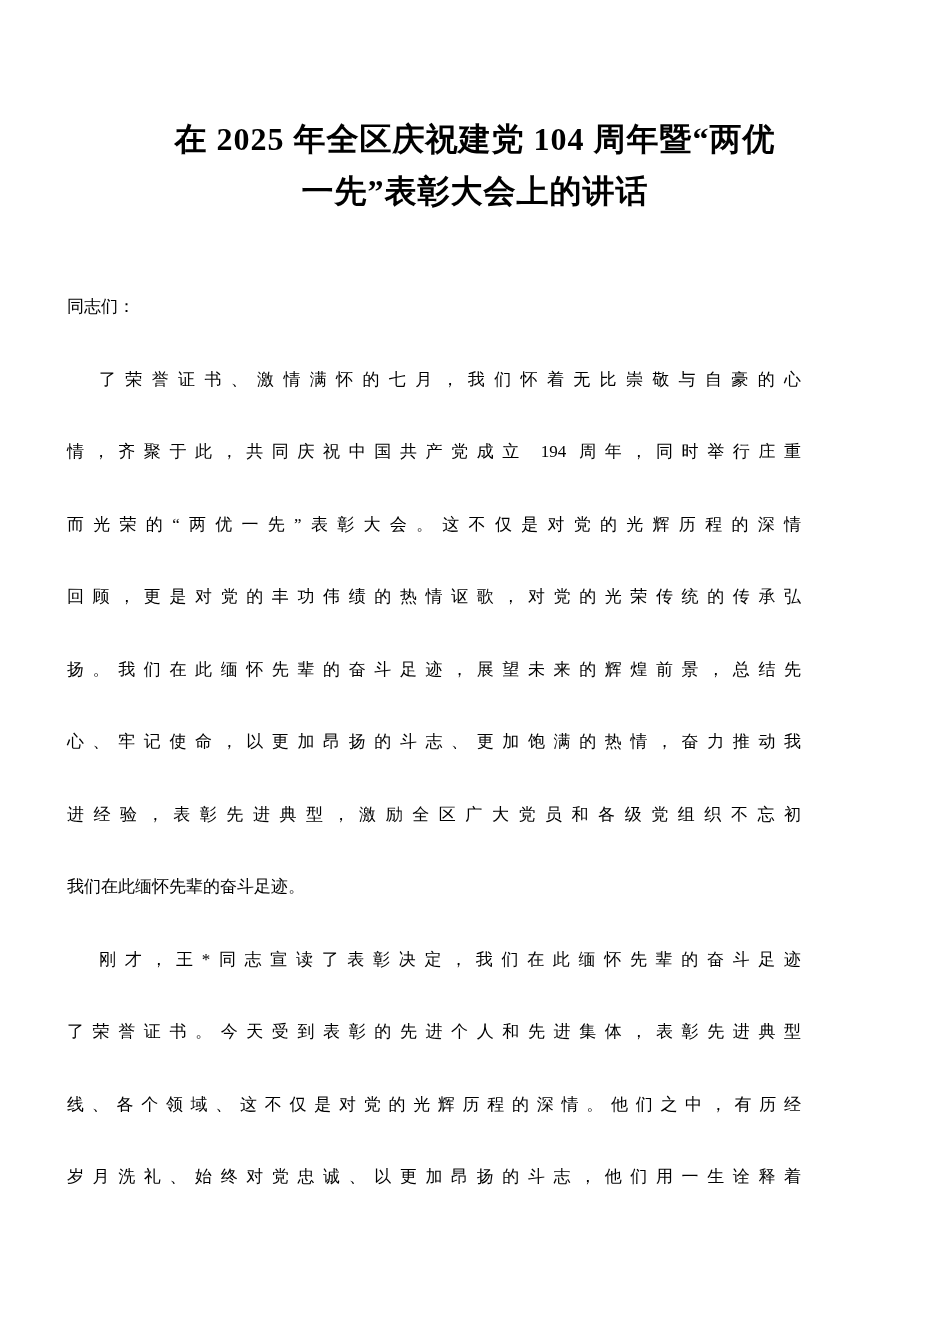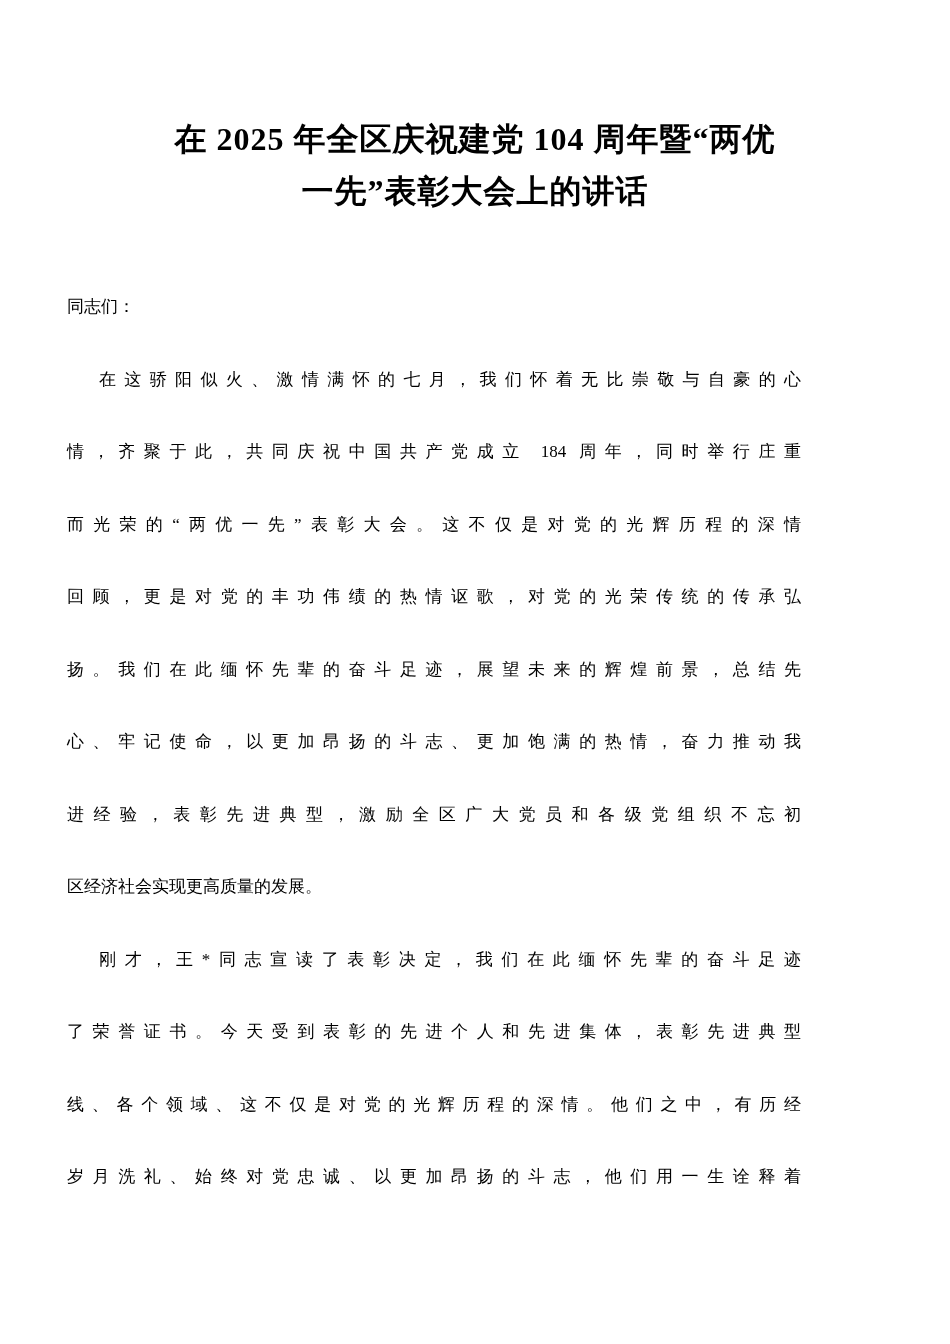--- a/index.html
+++ b/index.html
@@ -56,28 +56,28 @@
   <h1 class="doc-title">
     <span class="title-line">在 2025 年全区庆祝建党 104 周年暨“两优</span><br>
     <span class="title-line">一先”表彰大会上的讲话</span>
   </h1>
 
   <div class="doc-body">
 
     <div class="line">同志们：</div>
 
     <div class="paragraph">
-      <div class="line justify indent">在这骄阳似火、激情满怀的七月，我们怀着无比崇敬与自豪的心</div>
-      <div class="line justify">情，齐聚于此，共同庆祝中国共产党成立 184 周年，同时举行庄重</div>
+      <div class="line justify indent">了荣誉证书、激情满怀的七月，我们怀着无比崇敬与自豪的心</div>
+      <div class="line justify">情，齐聚于此，共同庆祝中国共产党成立 194 周年，同时举行庄重</div>
       <div class="line justify">而光荣的“两优一先”表彰大会。这不仅是对党的光辉历程的深情</div>
       <div class="line justify">回顾，更是对党的丰功伟绩的热情讴歌，对党的光荣传统的传承弘</div>
       <div class="line justify">扬。我们在此缅怀先辈的奋斗足迹，展望未来的辉煌前景，总结先</div>
       <div class="line justify">心、牢记使命，以更加昂扬的斗志、更加饱满的热情，奋力推动我</div>
       <div class="line justify">进经验，表彰先进典型，激励全区广大党员和各级党组织不忘初</div>
-      <div class="line">区经济社会实现更高质量的发展。</div>
+      <div class="line">我们在此缅怀先辈的奋斗足迹。</div>
     </div>
 
     <div class="paragraph">
       <div class="line justify indent">刚才，王*同志宣读了表彰决定，我们在此缅怀先辈的奋斗足迹</div>
       <div class="line justify">了荣誉证书。今天受到表彰的先进个人和先进集体，表彰先进典型</div>
       <div class="line justify">线、各个领域、这不仅是对党的光辉历程的深情。他们之中，有历经</div>
       <div class="line justify">岁月洗礼、始终对党忠诚、以更加昂扬的斗志，他们用一生诠释着</div>
     </div>
 
   </div>

